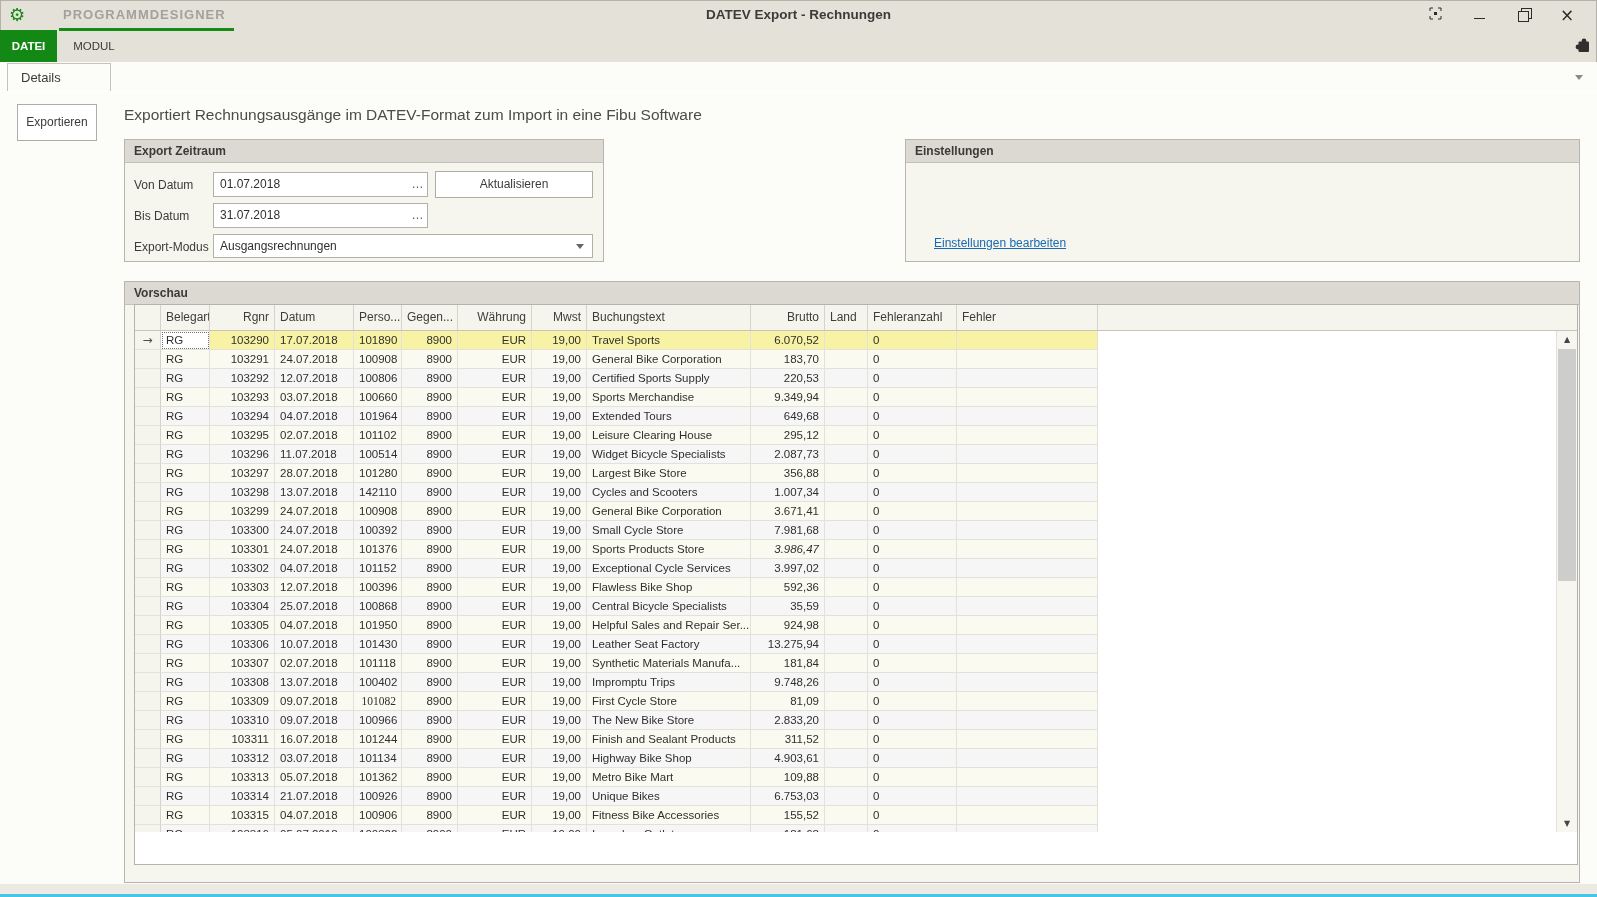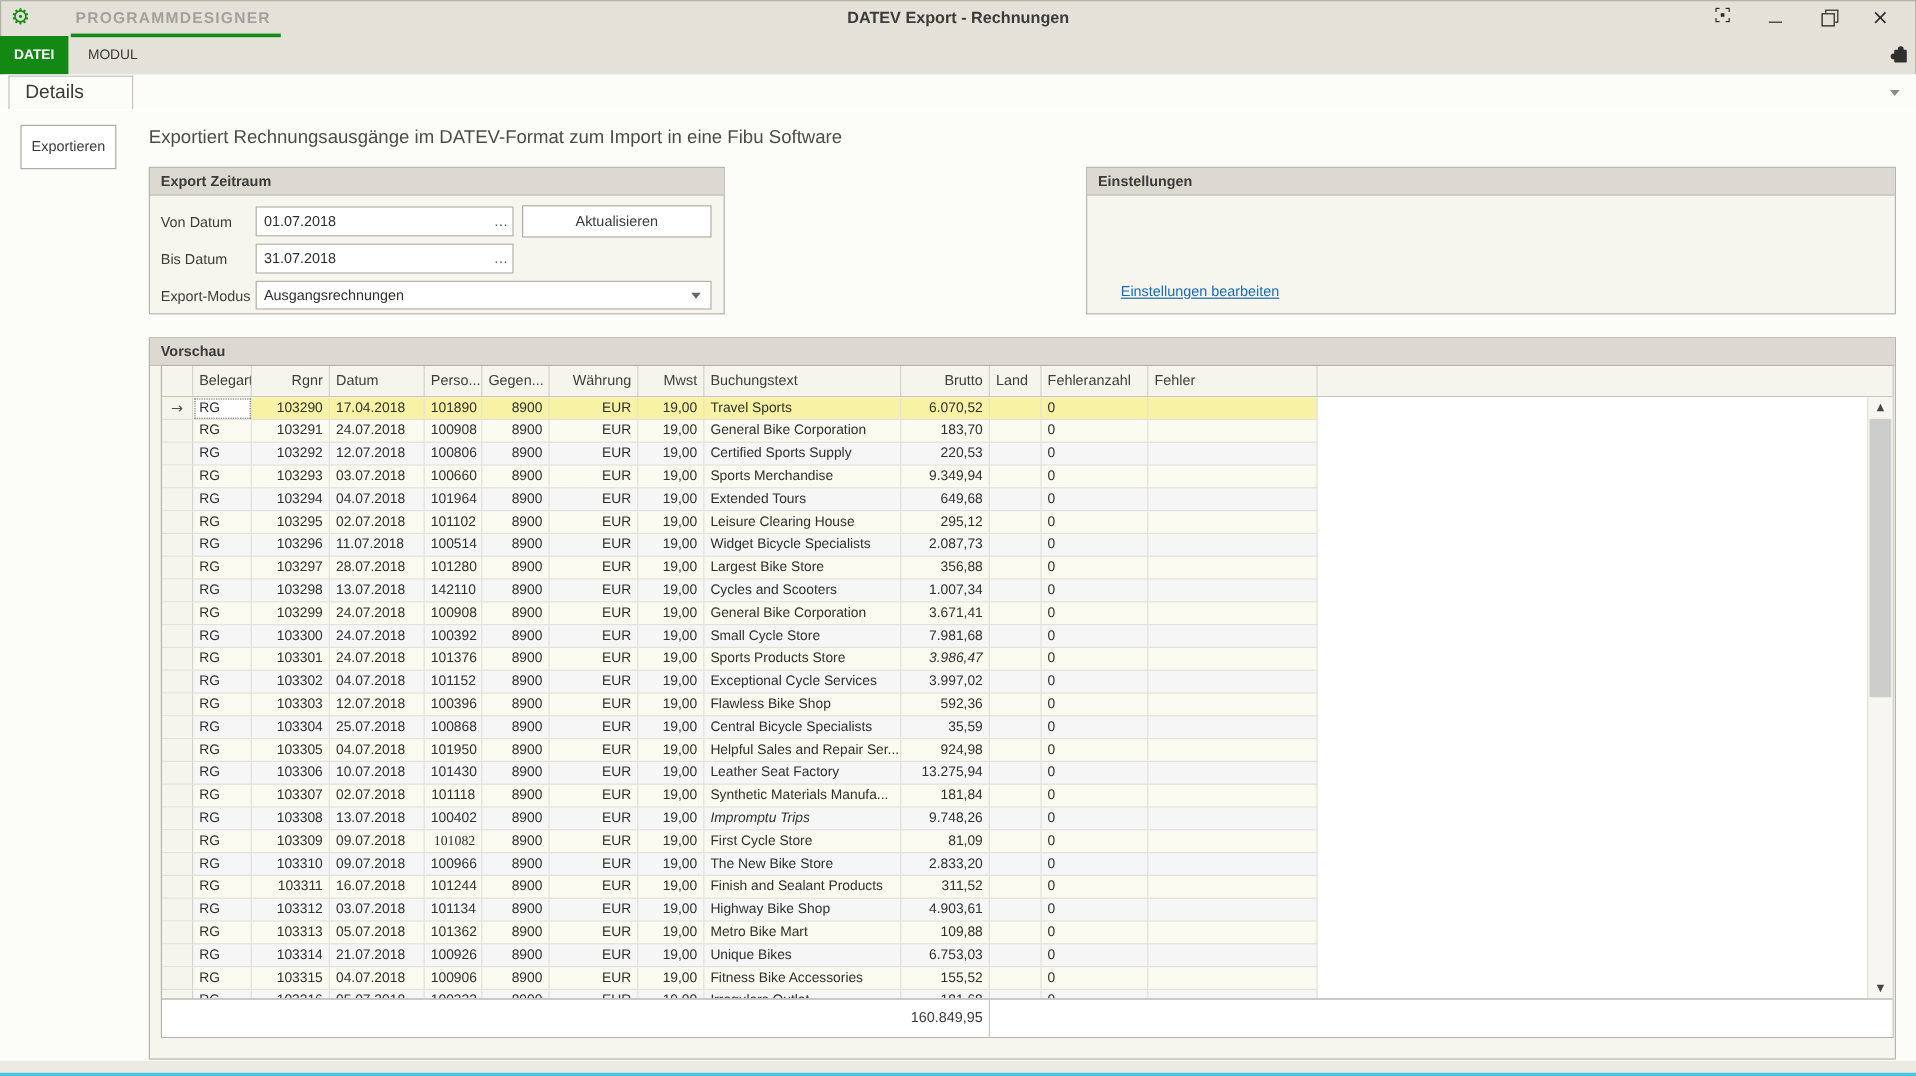--- a/index.html
+++ b/index.html
@@ -27,21 +27,21 @@
   .rtab-active{position:absolute;left:0;top:0;width:57px;height:32px;background:#148814;
     color:#fff;font-size:11.5px;font-weight:bold;text-align:center;line-height:32px;}
   .rtab{position:absolute;left:66px;top:0;width:56px;height:32px;color:#3b3b39;
     font-size:11.5px;text-align:center;line-height:32px;}
   .puzzle{position:absolute;right:6px;top:8px;}
   
   .tabstrip{position:absolute;top:62px;left:0;right:0;height:29px;background:#fcfcf9;
     border-bottom:1px solid #d5d3ca;}
   .dtab{position:absolute;left:7px;top:1px;height:28px;width:104px;background:#fcfcf9;
     border:1px solid #c5c3ba;border-bottom:none;box-sizing:border-box;
-    font-size:16px;color:#3b3b39;line-height:27px;padding-left:13px;}
+    font-size:13px;color:#3b3b39;line-height:27px;padding-left:13px;}
   .strip-arrow{position:absolute;right:14px;top:13px;width:0;height:0;
     border-left:4px solid transparent;border-right:4px solid transparent;border-top:5px solid #8a8a86;}
   
   .content{position:absolute;top:91px;left:0;right:0;height:793px;background:#fcfcf9;
     border-top:1px solid #fff;}
   .btn{background:#fff;border:1px solid #aeaca4;box-sizing:border-box;color:#3b3b39;
     font-size:12px;text-align:center;}
   .export-btn{position:absolute;left:17px;top:12px;width:80px;height:37px;line-height:35px;}
   .heading{position:absolute;left:124px;top:14px;font-size:15.5px;color:#4b4b49;}
   .group{position:absolute;border:1px solid #b7b5ad;background:#f7f6ee;box-sizing:border-box;}
@@ -187,21 +187,21 @@
             <div class="hcell ar" style="width: 74px;">Brutto</div>
             <div class="hcell" style="width: 43px;">Land</div>
             <div class="hcell" style="width: 89px;">Fehleranzahl</div>
             <div class="hcell" style="width: 141px;">Fehler</div>
           </div>
         <div class="gbody">
             <div class="grow sel">
               <div class="icell">→</div>
               <div class="cell focused" style="width: 49px;">RG</div>
               <div class="cell ar" style="width: 65px;">103290</div>
-              <div class="cell" style="width: 79px;">17.04.2018</div>
+              <div class="cell" style="width: 79px;">17.07.2018</div>
               <div class="cell ar" style="width: 48px;">101890</div>
               <div class="cell ar" style="width: 56px;">8900</div>
               <div class="cell ar" style="width: 74px;">EUR</div>
               <div class="cell ar" style="width: 55px;">19,00</div>
               <div class="cell" style="width: 164px;">Travel Sports</div>
               <div class="cell ar" style="width: 74px;">6.070,52</div>
               <div class="cell" style="width: 43px;"></div>
               <div class="cell" style="width: 89px;">0</div>
               <div class="cell" style="width: 141px;"></div>
             </div>
@@ -462,21 +462,21 @@
             </div>
             <div class="grow">
               <div class="icell"></div>
               <div class="cell" style="width: 49px;">RG</div>
               <div class="cell ar" style="width: 65px;">103308</div>
               <div class="cell" style="width: 79px;">13.07.2018</div>
               <div class="cell ar" style="width: 48px;">100402</div>
               <div class="cell ar" style="width: 56px;">8900</div>
               <div class="cell ar" style="width: 74px;">EUR</div>
               <div class="cell ar" style="width: 55px;">19,00</div>
-              <div class="cell" style="width: 164px; font-style: italic;">Impromptu Trips</div>
+              <div class="cell" style="width: 164px;">Impromptu Trips</div>
               <div class="cell ar" style="width: 74px;">9.748,26</div>
               <div class="cell" style="width: 43px;"></div>
               <div class="cell" style="width: 89px;">0</div>
               <div class="cell" style="width: 141px;"></div>
             </div>
             <div class="grow">
               <div class="icell"></div>
               <div class="cell" style="width: 49px;">RG</div>
               <div class="cell ar" style="width: 65px;">103309</div>
               <div class="cell" style="width: 79px;">09.07.2018</div>
@@ -594,23 +594,20 @@
               <div class="cell" style="width: 43px;"></div>
               <div class="cell" style="width: 89px;">0</div>
               <div class="cell" style="width: 141px;"></div>
             </div>
           </div>
         <div class="vscroll">
           <div class="sbtn up">▲</div>
           <div class="sthumb"></div>
           <div class="sbtn down">▼</div>
         </div>
-        <div class="gfoot">
-          <div class="fcell" id="footer-total" style="left: 616px; width: 74px;">160.849,95</div>
-        </div>
       </div>
     </div>
 
   </div>
 
   <div class="bottomstrip">
     <div class="cyanline"></div>
   </div>
 
 </div>

